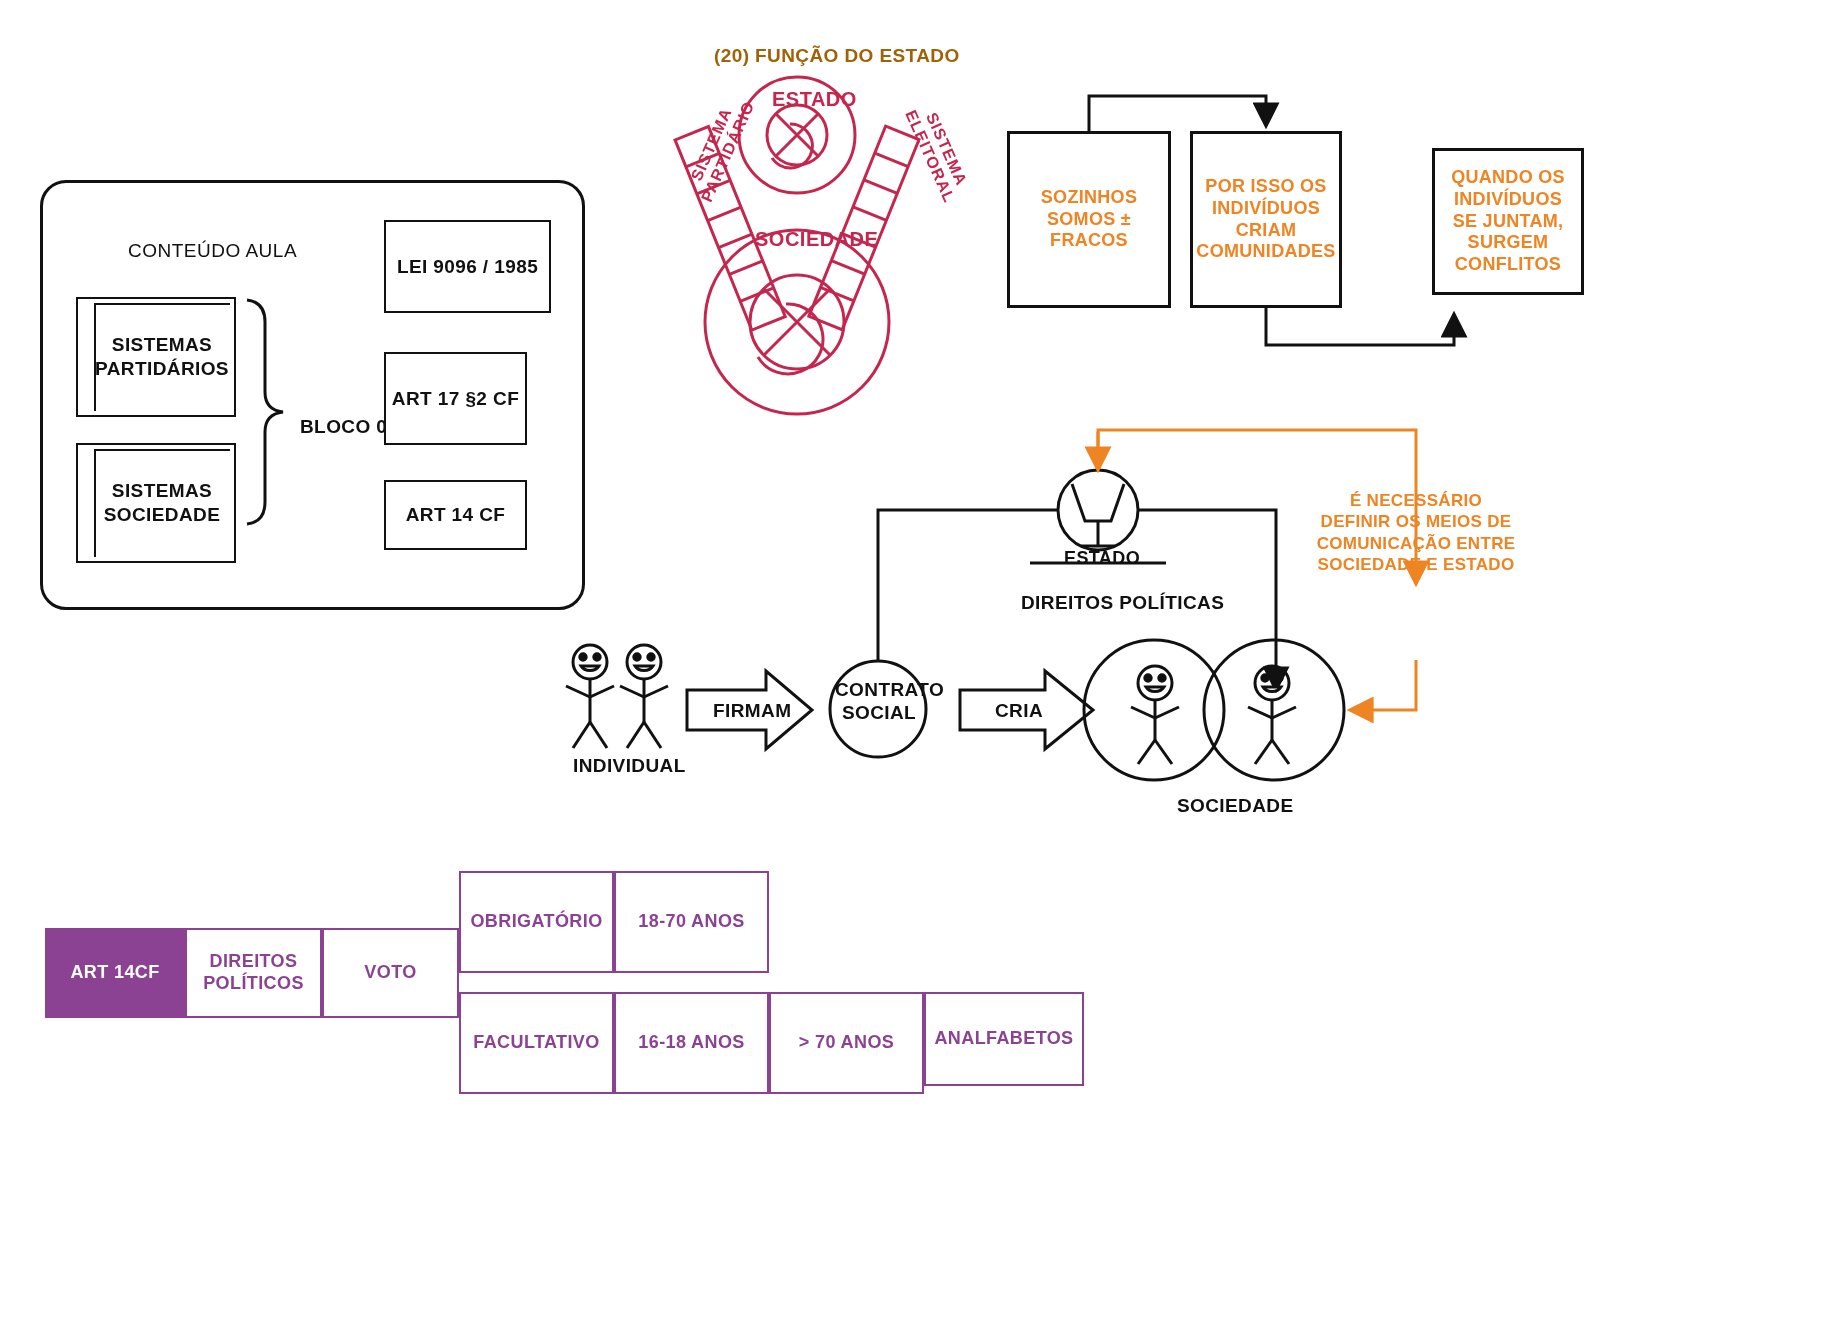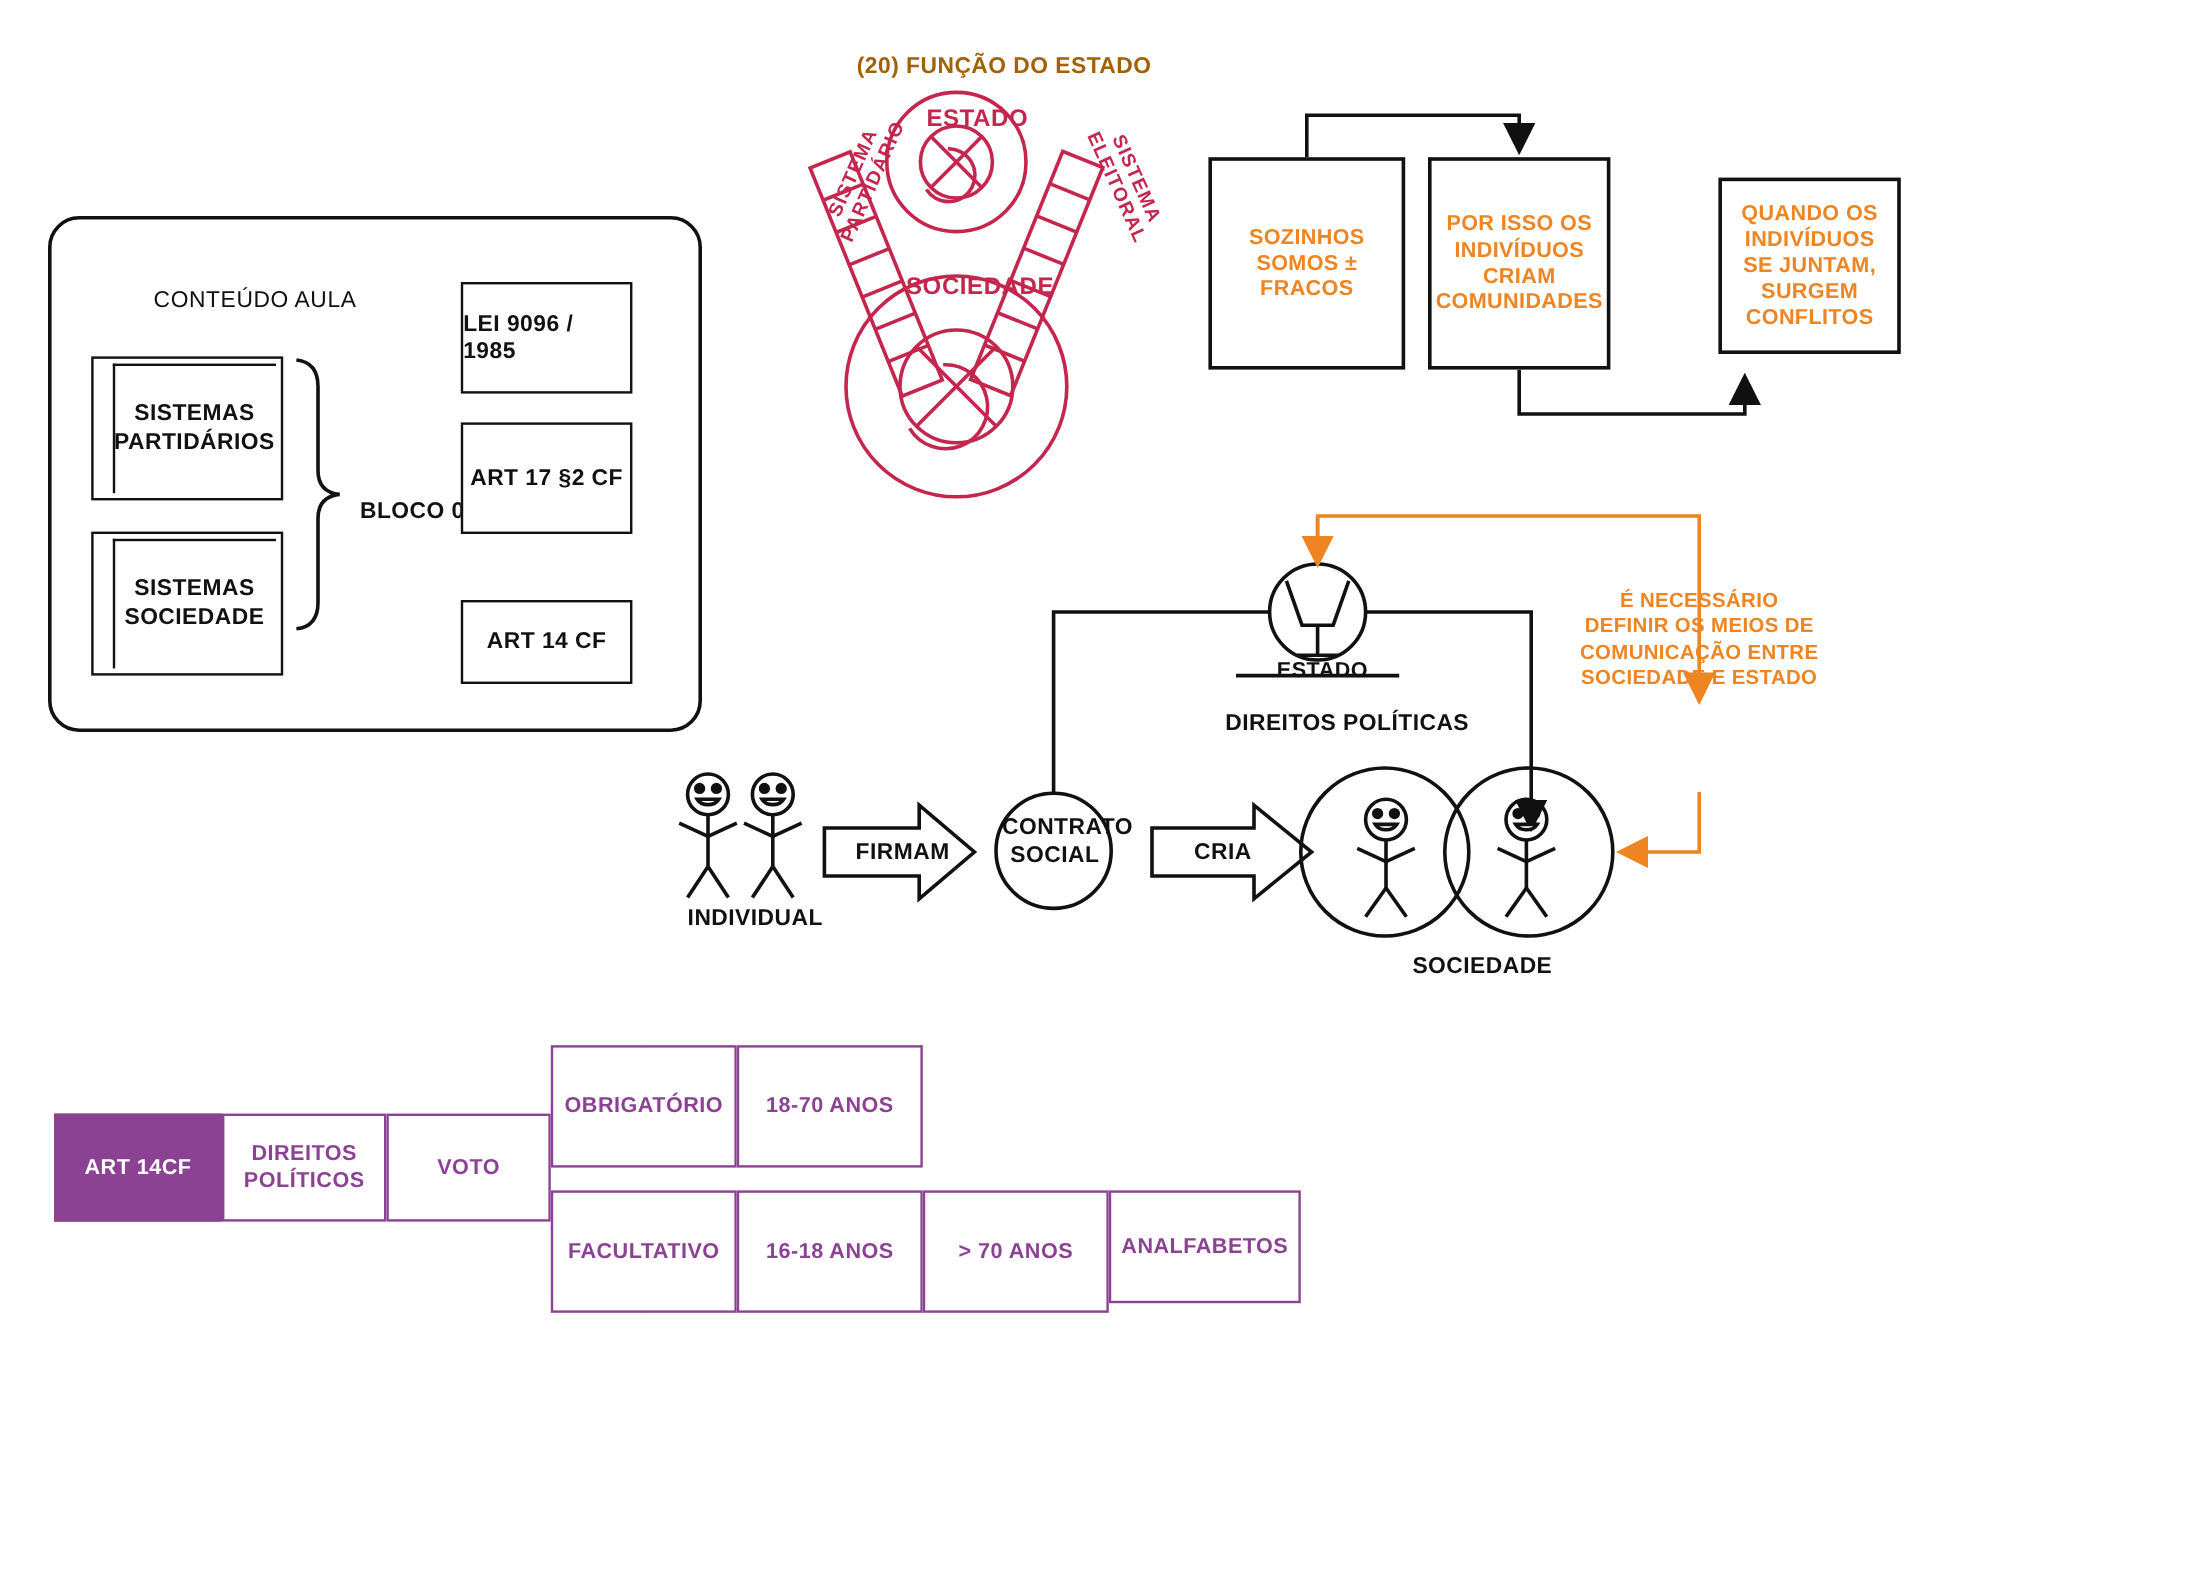--- a/index.html
+++ b/index.html
@@ -41,23 +41,23 @@
     line-height:1.25;color:#111;letter-spacing:.4px;padding-left:12px;
   }
   #sis-part{left:76px;top:297px;width:160px;height:120px;}
   #sis-elei{left:76px;top:443px;width:160px;height:120px;}
 
   .law-box{
     box-sizing:border-box;border:2.5px solid #111;background:#fff;
     display:flex;align-items:center;justify-content:center;
     font-size:19px;font-weight:bold;color:#111;letter-spacing:.4px;
   }
-  #lei-box{left:384px;top:235px;width:143px;height:93px;}
+  #lei-box{left:384px;top:220px;width:167px;height:93px;}
   #art17-box{left:384px;top:352px;width:143px;height:93px;}
-  #art14-box{left:384px;top:500px;width:143px;height:70px;}
+  #art14-box{left:384px;top:480px;width:143px;height:70px;}
 
   #bloco04-label{
     left:300px;top:416px;font-size:19px;font-weight:bold;color:#111;letter-spacing:.4px;
   }
 
   
   #funcao-title{
     left:714px;top:45px;font-size:19px;font-weight:bold;color:#a16207;letter-spacing:.4px;
   }
   .crimson-txt{color:#C4264E;font-weight:bold;}

